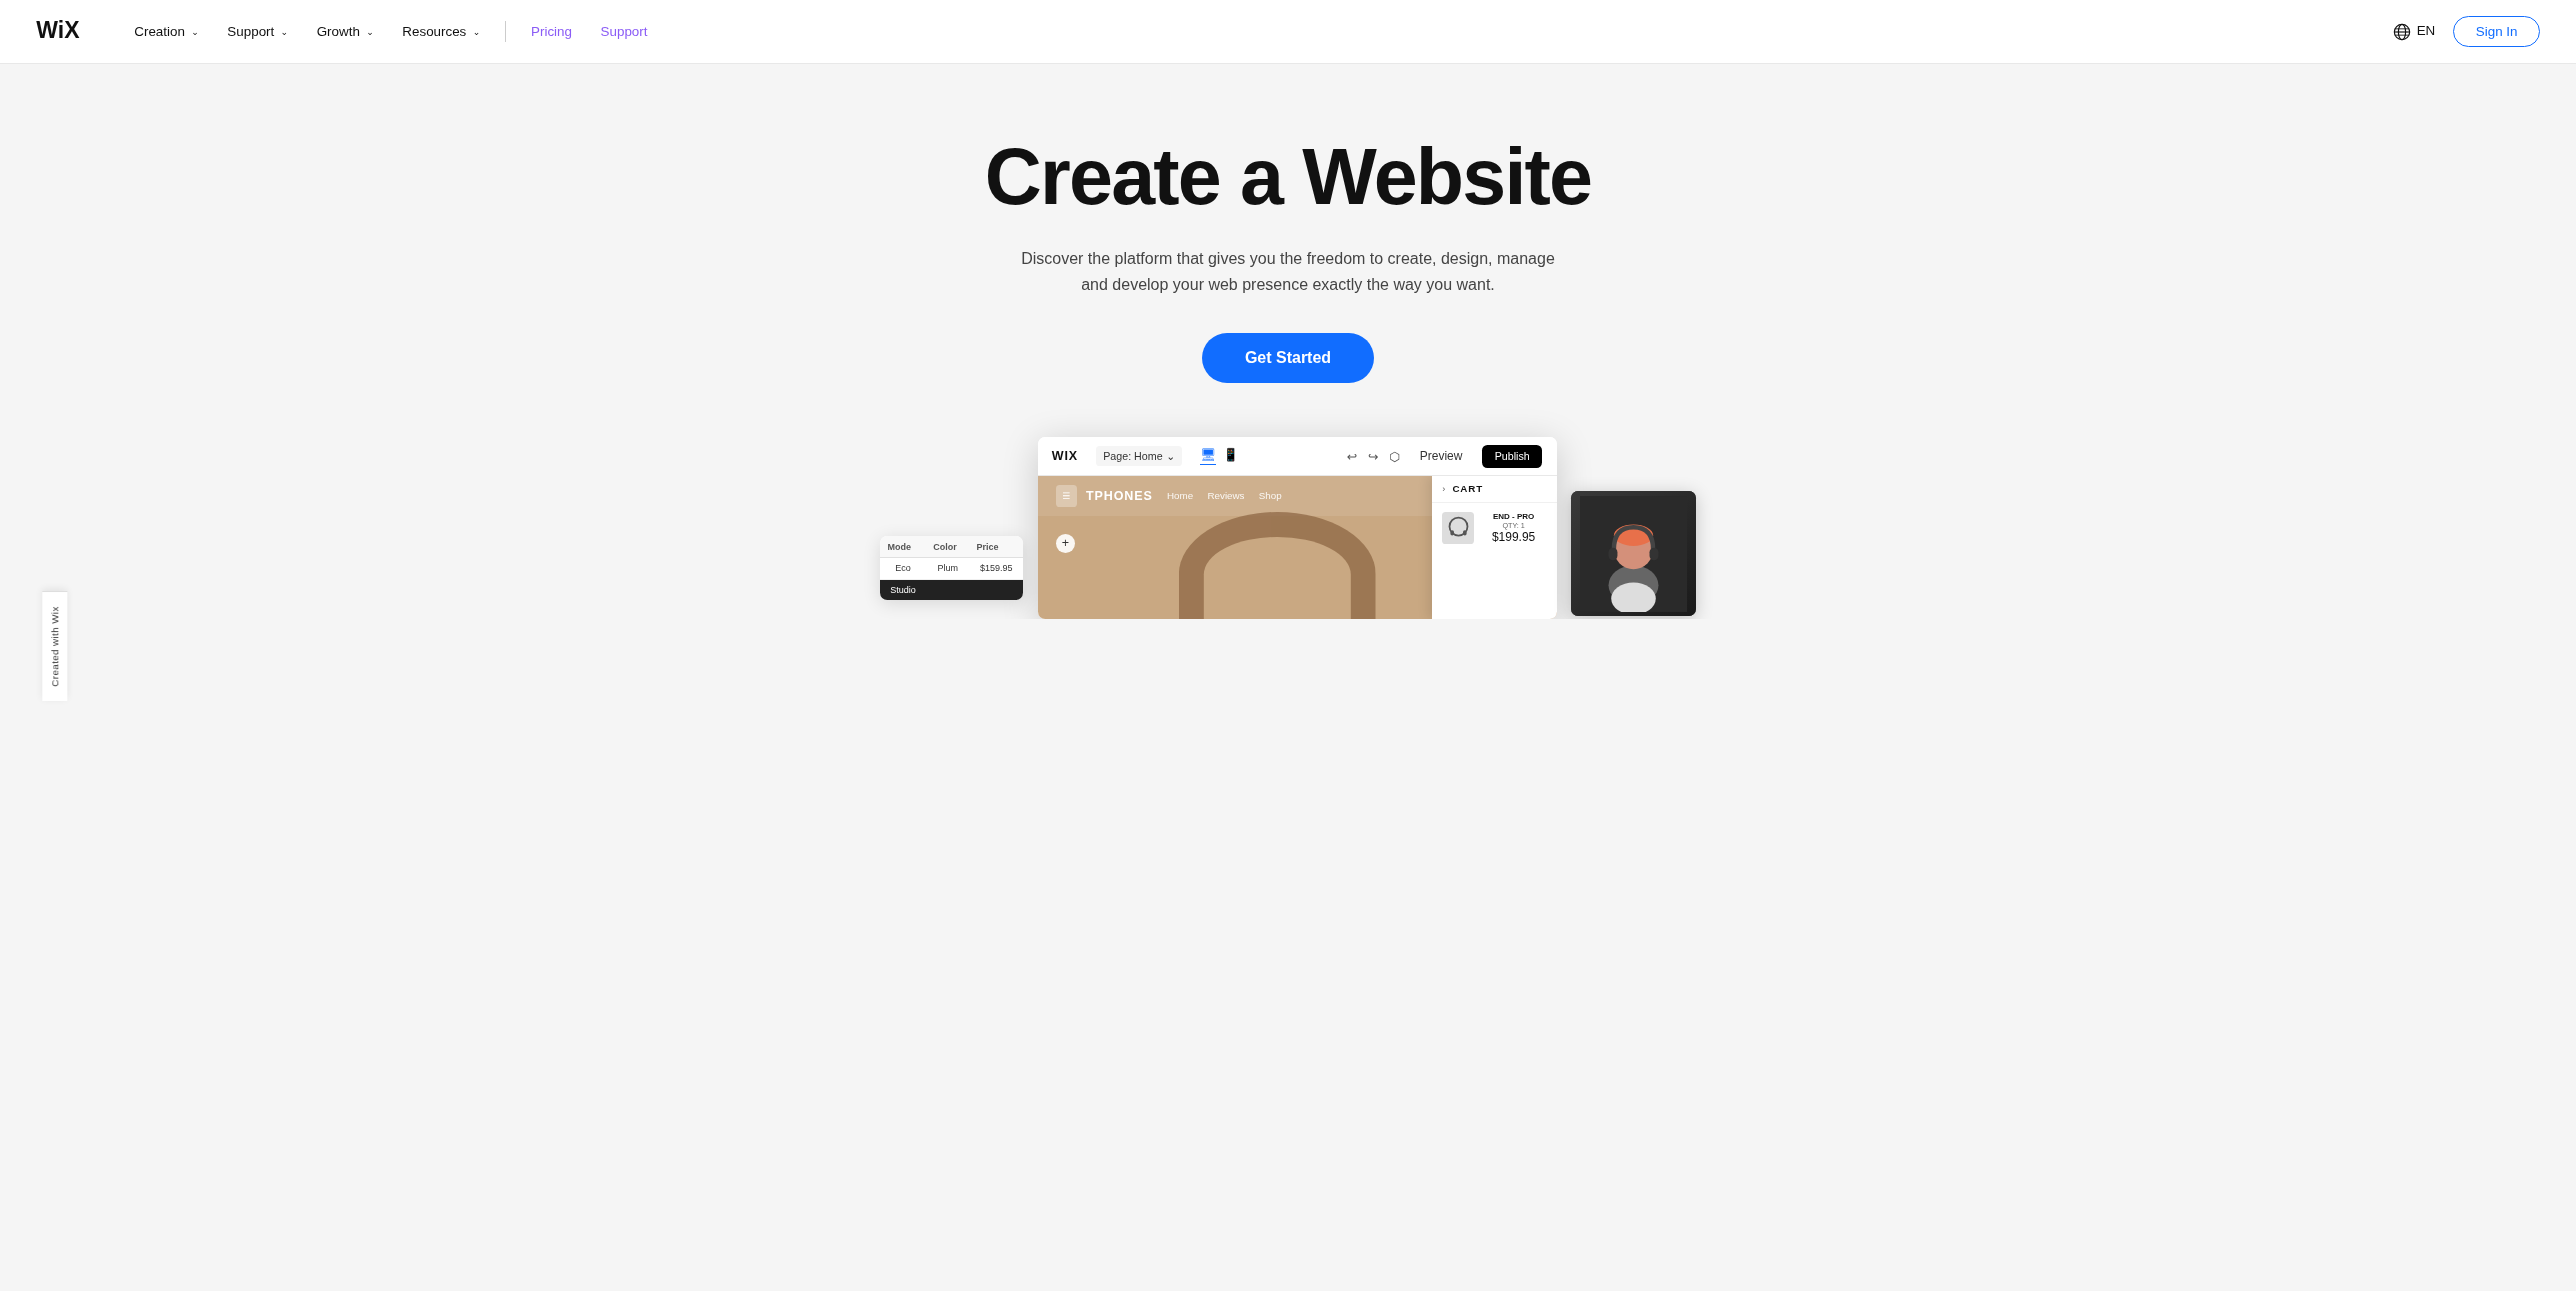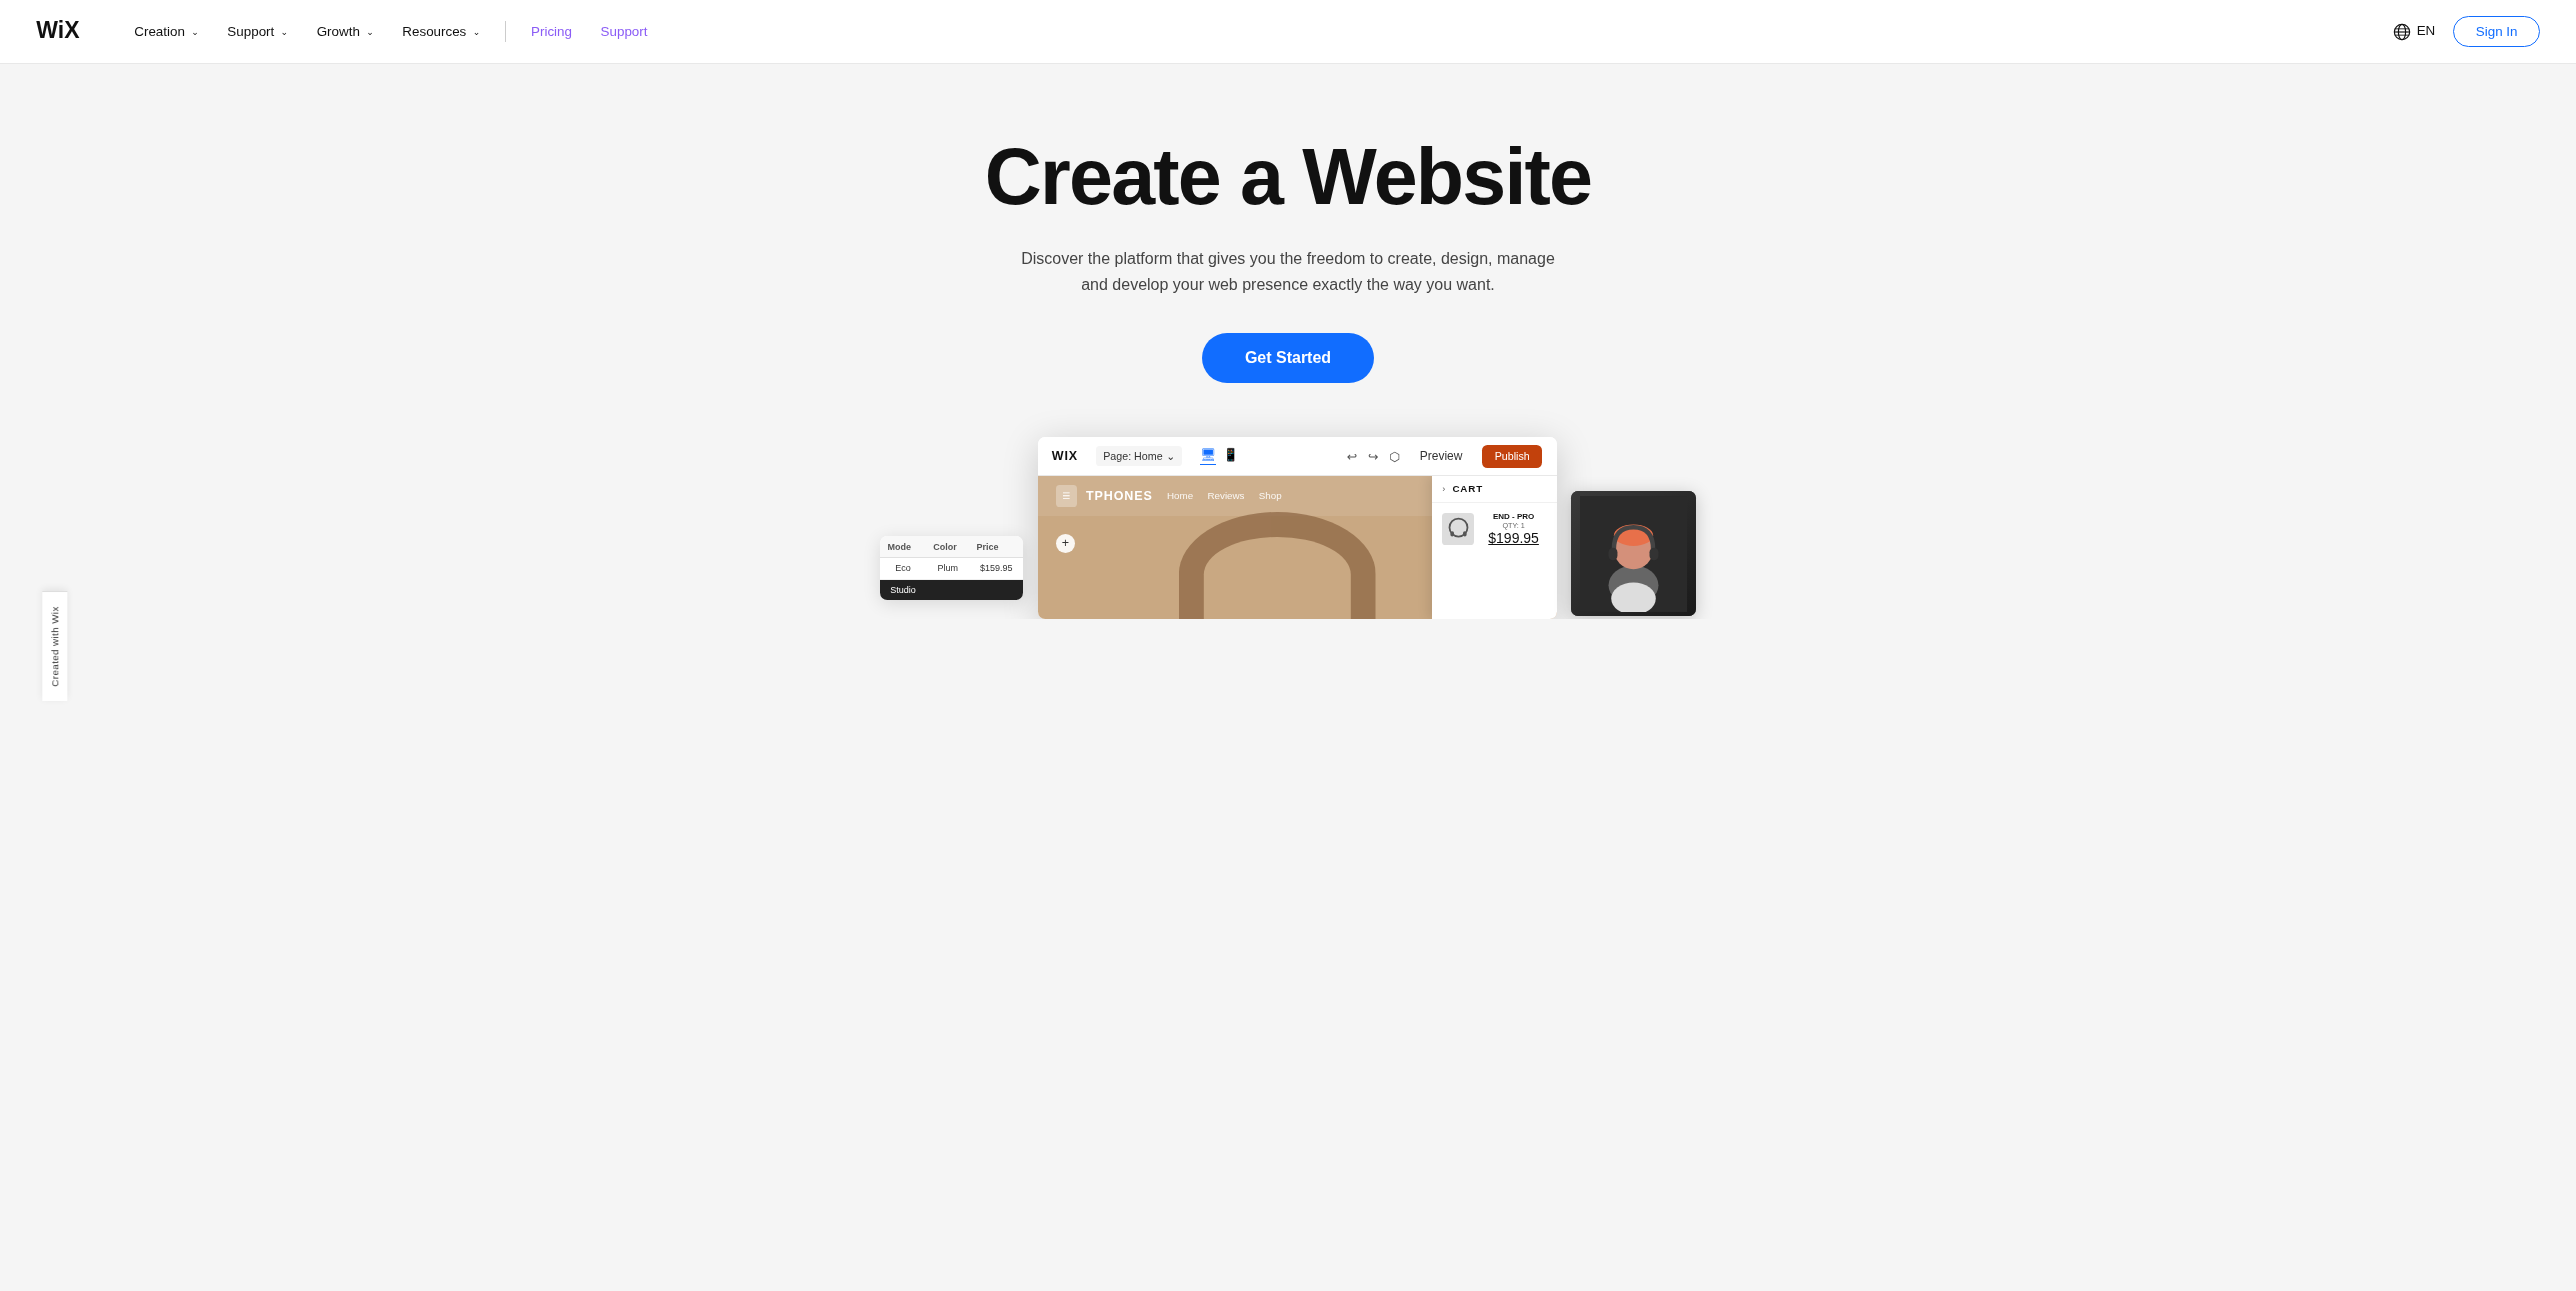--- a/index.html
+++ b/index.html
@@ -267,21 +267,21 @@
     }
 
     .preview-btn {
       font-size: 12px;
       color: #333;
       cursor: pointer;
       padding: 3.6px 9px;
     }
 
     .publish-btn {
-      background: #c2410c;
+      background: #000000;
       color: #fff;
       font-size: 10.7px;
       padding: 5.4px 12.5px;
       border-radius: 5.4px;
       cursor: pointer;
     }
 
     .editor-canvas {
       background: #c9a882;
       height: 143px;
@@ -404,23 +404,22 @@
       font-weight: 600;
       color: #111;
     }
 
     .cart-item-qty {
       font-size: 7.2px;
       color: #666;
     }
 
     .cart-item-price {
-      font-size: 14px;
+      font-size: 12px;
       color: #111;
-      text-decoration: underline;
     }
 
     
     .preview-right {
       position: relative;
       top: 54px;
       width: 125px;
       height: 125px;
       background: #2a2a2a;
       border-radius: 7.2px;

